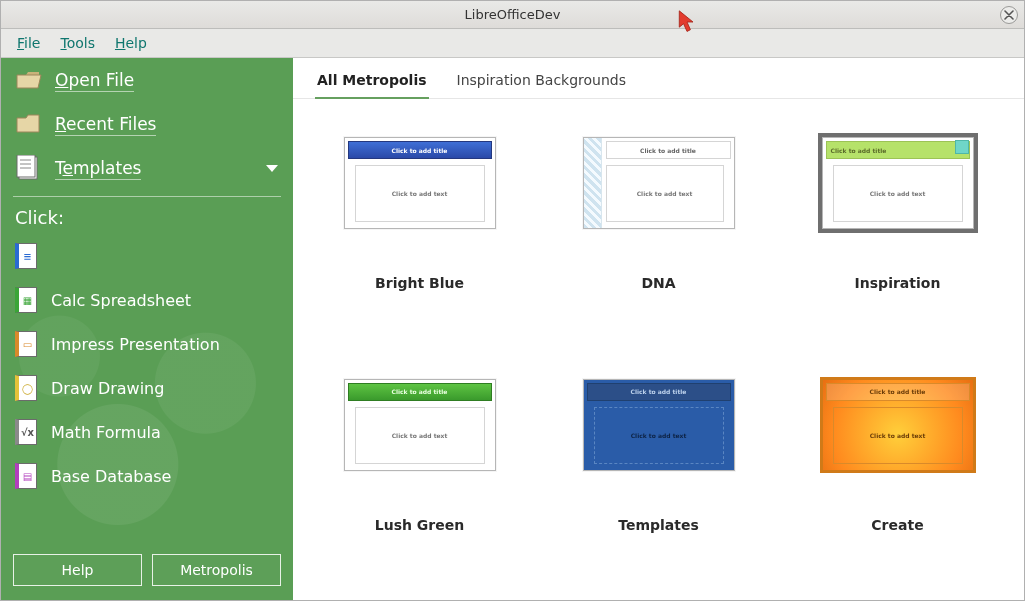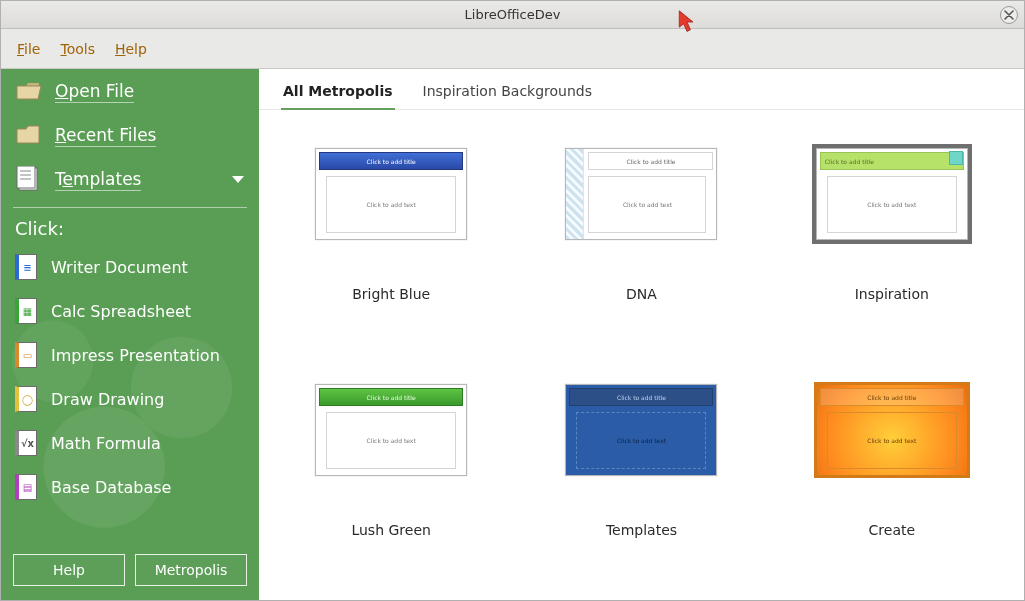--- a/index.html
+++ b/index.html
@@ -1,25 +1,25 @@
 <!DOCTYPE html>
 <html><head>
 <meta charset="utf-8">
 <style>
   * { box-sizing: border-box; margin: 0; padding: 0; font-family: "DejaVu Sans", "Liberation Sans", Arial, sans-serif; }
   html, body { width: 1025px; height: 601px; overflow: hidden; background: #fff; }
   .window { width: 1025px; height: 601px; display: flex; flex-direction: column; border: 1px solid #b0b0b0; }
   .titlebar { height: 28px; background: linear-gradient(#e9e9e7,#dedcd9); border-bottom: 1px solid #bdbdbb; display: flex; align-items: center; position: relative; }
   .titlebar .title { flex: 1; text-align: center; font-size: 13px; font-weight: normal; color: #333; }
   .titlebar .close { position: absolute; right: 6px; top: 5px; width: 18px; height: 18px; border: 1px solid #9a9a98; border-radius: 50%; background: #ececea; display: flex; align-items: center; justify-content: center; font-size: 11px; color: #555; cursor: pointer; }
-  .menubar { height: 40px; background: #e9e9e7; border-bottom: 1px solid #c8c8c6; display: flex; align-items: center; padding: 0 6px; font-size: 14px; color: #a16207; }
+  .menubar { height: 29px; background: #e9e9e7; border-bottom: 1px solid #c8c8c6; display: flex; align-items: center; padding: 0 6px; font-size: 14px; color: #0f766e; }
   .menubar .mi { padding: 4px 10px; cursor: pointer; }
   .menubar .mi .ul { text-decoration: underline; }
   .body { flex: 1; display: flex; min-height: 0; }
-  .sidebar { width: 258px; background: #5a9e55; position: relative; color: #fff; display: flex; flex-direction: column; overflow: hidden; }
+  .sidebar { width: 292px; background: #5a9e55; position: relative; color: #fff; display: flex; flex-direction: column; overflow: hidden; }
   .sidebar .texture { position:absolute; inset:0; background:
     radial-gradient(circle at 40% 75%, rgba(255,255,255,0.07) 0 60px, transparent 61px),
     radial-gradient(circle at 70% 60%, rgba(255,255,255,0.06) 0 50px, transparent 51px),
     radial-gradient(circle at 20% 55%, rgba(255,255,255,0.05) 0 40px, transparent 41px);
     pointer-events:none; }
   .sb-item { display: flex; align-items: center; gap: 12px; padding: 10px 14px; font-size: 17px; cursor: pointer; position: relative; z-index:1; }
   .sb-item .lbl { position: relative; }
   .sb-item .lbl::after { content:""; position:absolute; left:0; right:0; bottom:-2px; border-bottom:1px solid rgba(255,255,255,0.55); }
   .sb-item .u { text-decoration: underline; }
   .sb-icon { width: 28px; height: 24px; flex: 0 0 28px; display:flex; align-items:center; justify-content:center; }
@@ -35,21 +35,21 @@
   .doc-icon.math   { border-left:4px solid #8a8a8a; }
   .doc-icon.base   { border-left:4px solid #b23fbd; }
   .doc-inner { font-size:10px; color:#555; font-weight:bold; }
   .sb-footer { margin-top:auto; display:flex; gap:10px; padding: 10px 12px 14px; position:relative; z-index:1; }
   .sb-btn { flex:1; text-align:center; padding:7px 0; border:1px solid rgba(255,255,255,0.85); color:#fff; font-size:14px; background: rgba(255,255,255,0.02); cursor:pointer; }
   .main { flex:1; background:#fff; display:flex; flex-direction:column; min-width:0; }
   .tabs { display:flex; gap:26px; padding: 10px 22px 0; font-size:14px; color:#444; border-bottom:1px solid #e6e6e6; }
   .tab { padding: 4px 2px 10px; cursor:pointer; position:relative; }
   .tab.active { color:#222; font-weight:600; }
   .tab.active::after { content:""; position:absolute; left:0; right:0; bottom:-1px; height:2px; background:#66a05f; }
-  .grid { flex:1; overflow:auto; padding: 38px 42px 10px; display:grid; grid-template-columns: repeat(3, 1fr); column-gap: 70px; row-gap: 30px; }
+  .grid { flex:1; overflow:auto; padding: 38px 42px 10px; display:grid; grid-template-columns: repeat(3, 1fr); column-gap: 70px; row-gap: 30px; font-weight: bold; }
   .tile { display:flex; flex-direction:column; align-items:center; gap: 46px; cursor:pointer; }
   .thumb { width: 152px; height: 92px; border:1px solid #b6b6b6; background:#fff; display:flex; flex-direction:column; font-size:6px; color:#666; position:relative; box-shadow: 0 0 0 1px rgba(0,0,0,0.04); }
   .thumb.selected { outline: 4px solid #6f6f6f; outline-offset: 0; }
   .th-title { height:18px; margin:3px 3px 0; display:flex; align-items:center; justify-content:center; font-size:6px; }
   .th-body { flex:1; margin: 6px 10px 6px; border:1px solid #d5d5d5; display:flex; align-items:center; justify-content:center; background:#fff; color:#777; }
   .cap { font-size:14px; color:#2a2a2a; text-align:center; }
   
   .bb .th-title { background: linear-gradient(#3f6fd6,#2a49a8); color:#fff; border:1px solid #24387f;}
   .dna-left { position:absolute; left:0; top:0; bottom:0; width:18px; background: repeating-linear-gradient(45deg,#cfe3ef 0 3px,#f4fafe 3px 6px); border-right:1px solid #d8e6ee;}
   .dna .th-title { margin-left:22px; background:#fff; border:1px solid #d5d5d5; color:#666;}
@@ -129,21 +129,20 @@
         </span>
       </div>
 
       <div class="sb-sep"></div>
       <div class="sb-heading">Click:</div>
 
       <div class="create-item">
         <span class="doc-icon writer">
             <span class="doc-inner" style="color:#2a6bd3;">≡</span>
           </span>
-        <span>Writer <span class="u">D</span>ocument</span>
       </div>
       <div class="create-item">
         <span class="doc-icon calc">
             <span class="doc-inner" style="color:#3aa537;">▦</span>
           </span>
         <span>Calc <span class="u">S</span>preadsheet</span>
       </div>
       <div class="create-item">
         <span class="doc-icon impress">
             <span class="doc-inner" style="color:#d98a2b;">▭</span>

